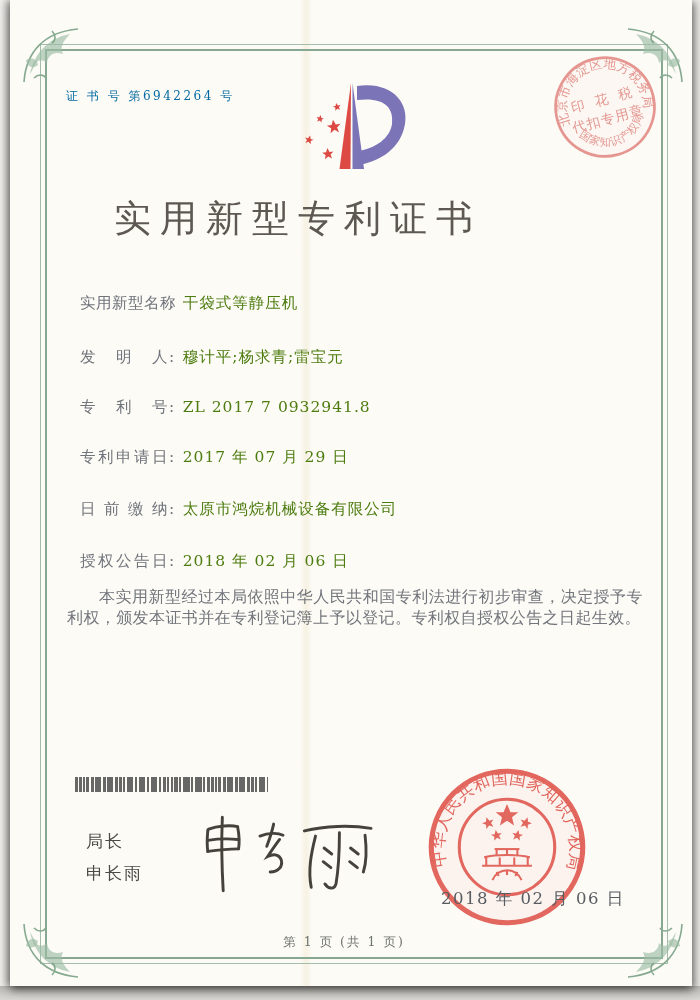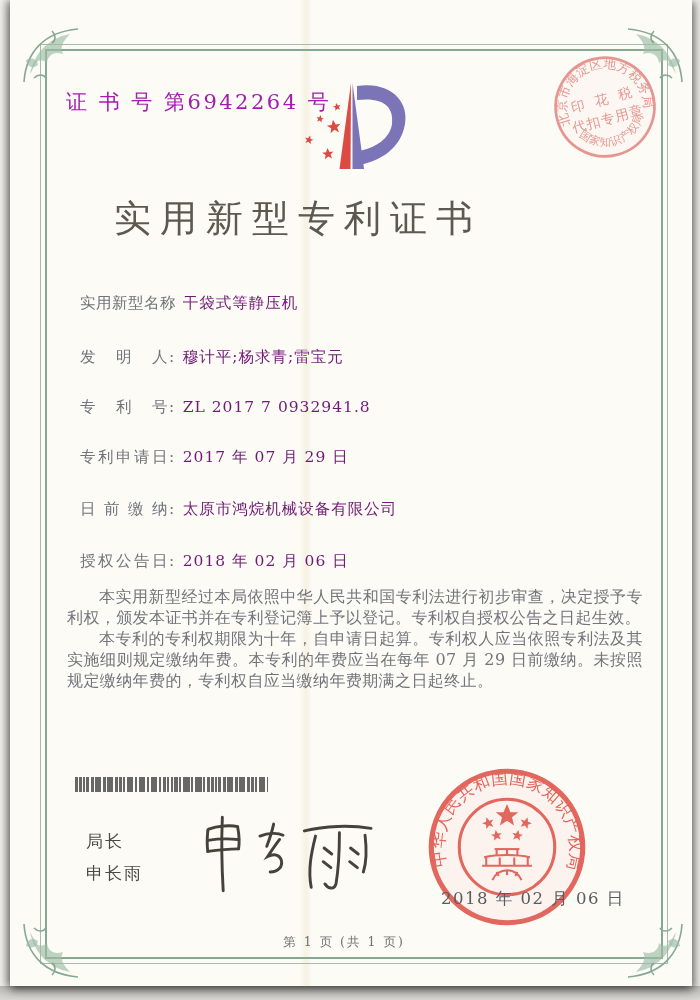--- a/index.html
+++ b/index.html
@@ -24,31 +24,31 @@
     border:1px solid #a3bcab}
   .frame-inner{position:absolute;left:45px;top:49px;width:614px;height:906px;
     border:2.5px solid #86a892}
   
   .corner{position:absolute;width:64px;height:64px}
   .c-tl{left:20px;top:24px}
   .c-tr{right:14px;top:24px;transform:scaleX(-1)}
   .c-bl{left:20px;bottom:18px;transform:scaleY(-1)}
   .c-br{right:14px;bottom:18px;transform:scale(-1,-1)}
 
-  .cert-no{position:absolute;left:66px;top:88px;font-size:21px;letter-spacing:2.5px;color:#a21caf}
+  .cert-no{position:absolute;left:66px;top:88px;font-size:12px;letter-spacing:2.5px;color:#0369a1}
   .logo{position:absolute;left:293px;top:76px;width:128px;height:102px}
   .stamp{position:absolute;left:542px;top:44px;width:126px;height:126px;transform:rotate(-15deg);opacity:.88}
 
   .title{position:absolute;left:0;top:194px;width:596px;text-align:center;
     font-size:37px;letter-spacing:9px;color:#5d5952;font-weight:500}
 
   .field{position:absolute;left:80px;font-size:15.5px;color:#72767c;letter-spacing:.5px;white-space:nowrap}
   .flabel{display:inline-block;width:88px;text-align:justify;text-align-last:justify;color:#70747b}
   .fcolon{display:inline-block;margin:0 8px 0 1px;color:#70747b}
-  .fvalue{color:#701a75;letter-spacing:1px}
+  .fvalue{color:#4d7c0f;letter-spacing:1px}
   .f0{top:293px}.f1{top:347px}.f2{top:397px}.f3{top:447px}.f4{top:499px}.f5{top:551px}
 
   .body-text{position:absolute;left:67px;top:586px;width:576px;color:#72757b;
     font-size:16px;line-height:21px;text-align:justify;letter-spacing:.4px}
   .body-text p{margin:0;text-indent:2em}
 
   .barcode{position:absolute;left:75px;top:777px;width:193px;height:15px;opacity:.78;
     background:
       repeating-linear-gradient(90deg,#3e3e3e 0 2px,transparent 2px 4px),
       repeating-linear-gradient(90deg,#3e3e3e 0 1px,transparent 1px 6px),
@@ -145,21 +145,20 @@
 </div>
 <div class="field f4">
   <span class="flabel">日前缴纳</span><span class="fcolon">:</span><span class="fvalue">太原市鸿烷机械设备有限公司</span>
 </div>
 <div class="field f5">
   <span class="flabel">授权公告日</span><span class="fcolon">:</span><span class="fvalue">2018 年 02 月 06 日</span>
 </div>
 
 <div class="body-text">
   <p>本实用新型经过本局依照中华人民共和国专利法进行初步审查，决定授予专利权，颁发本证书并在专利登记簿上予以登记。专利权自授权公告之日起生效。</p>
-  <p>本专利的专利权期限为十年，自申请日起算。专利权人应当依照专利法及其实施细则规定缴纳年费。本专利的年费应当在每年 07 月 29 日前缴纳。未按照规定缴纳年费的，专利权自应当缴纳年费期满之日起终止。</p>
 </div>
 
 <div class="barcode"></div>
 
 <div class="director-title">局长</div>
 <div class="director-name">申长雨</div>
 
 <div class="signature">
   <span class="sr">申长雨</span>
   <svg viewBox="0 0 220 110" width="188" height="96" fill="none" stroke="#45413b" stroke-width="3.4" stroke-linecap="round">

